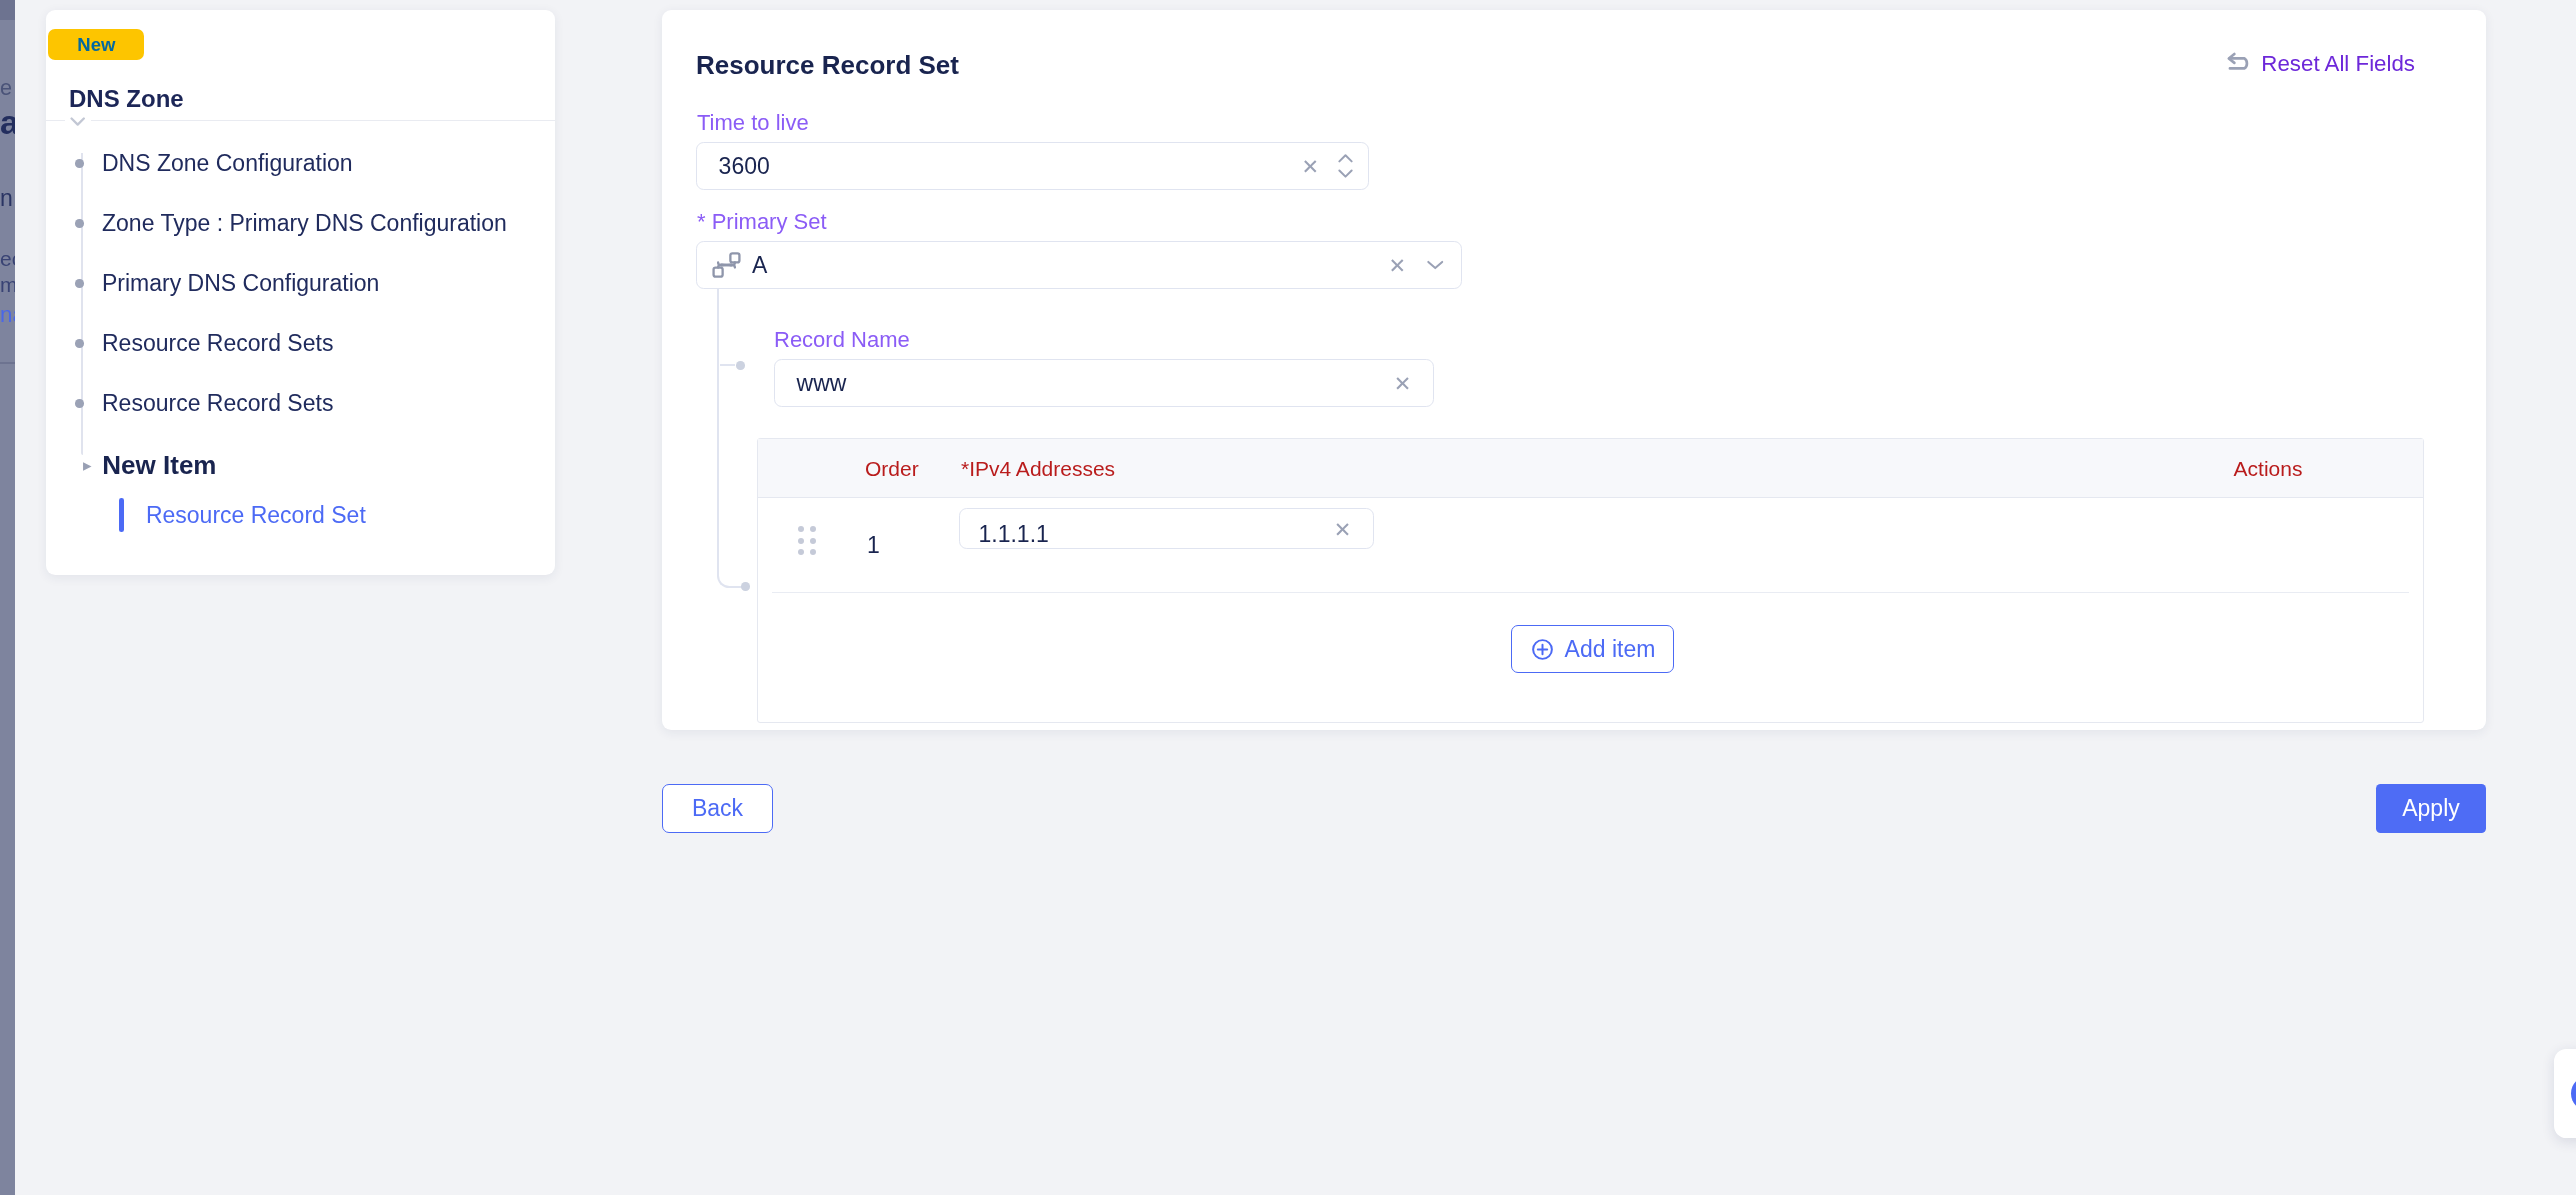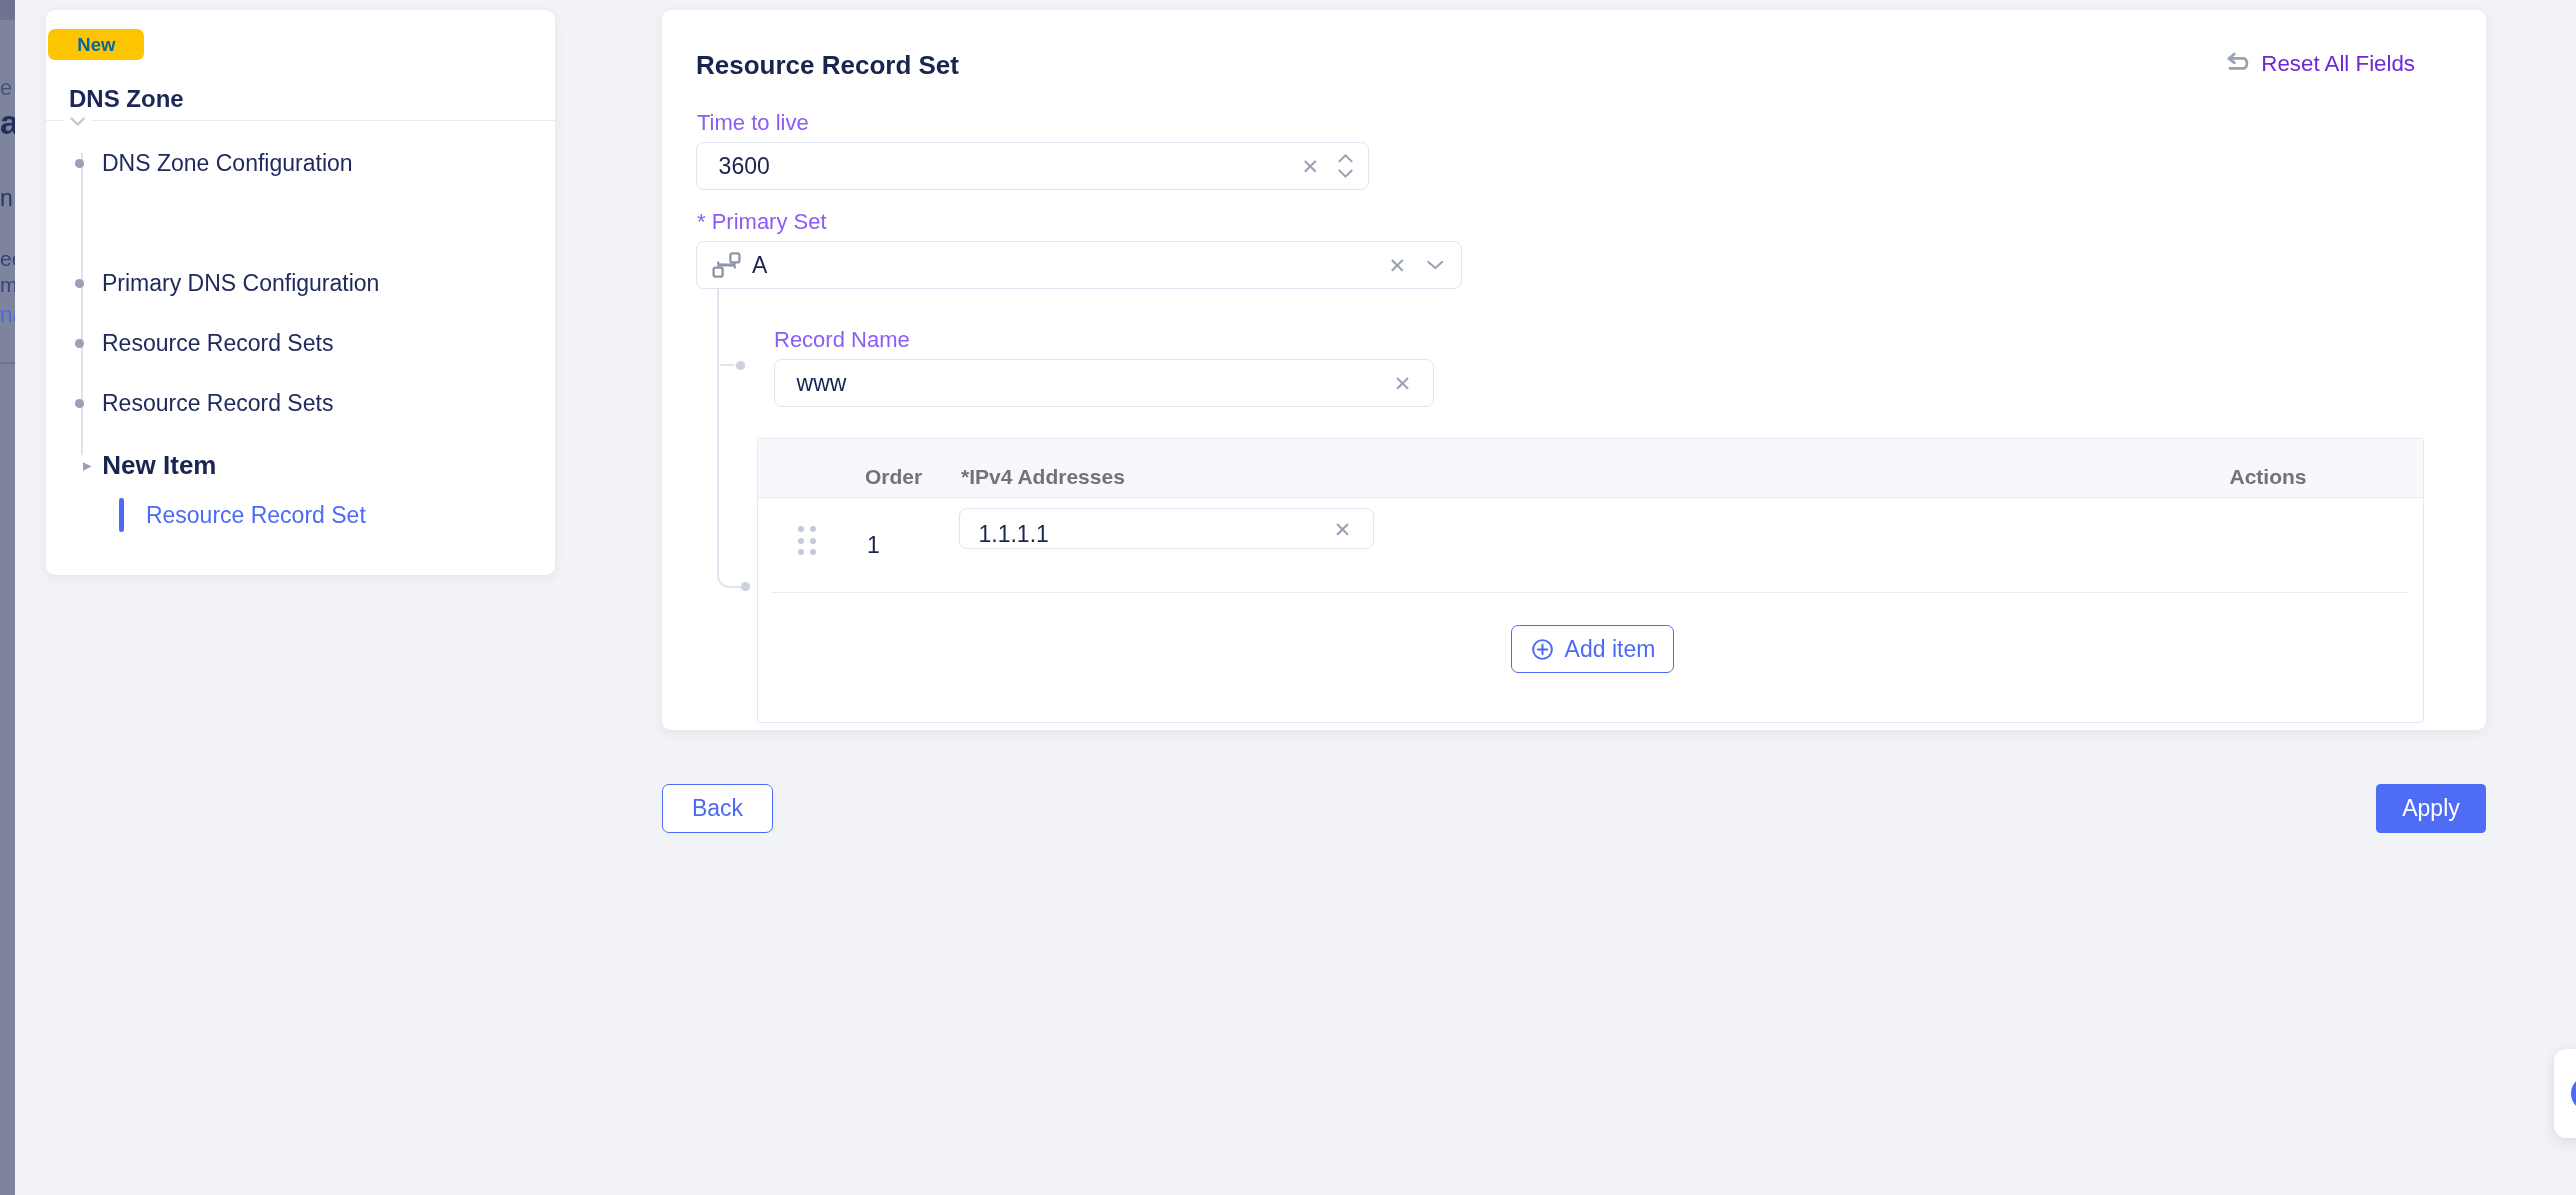--- a/index.html
+++ b/index.html
@@ -75,21 +75,21 @@
   .conn-v { position:absolute; left:55px; top:279px; width:2.3px; height:285px; background:#e0e4f0; }
   .conn-corner { position:absolute; left:55px; top:559px; width:26px; height:18.5px;
     border-left:2.3px solid #e0e4f0; border-bottom:2.3px solid #e0e4f0; border-bottom-left-radius:12.3px; }
   .conn-h1 { position:absolute; left:58px; top:354px; width:15.4px; height:2.3px; background:#e0e4f0; }
   .conn-dot { position:absolute; width:8.5px; height:8.5px; border-radius:50%; background:#ccd2e0; }
 
   
   .rtable { position:absolute; left:95px; top:428px; width:1667px; height:285px;
     border:1.5px solid #e5e8f0; border-radius:3.1px; background:#ffffff; }
   .thead { position:relative; height:59px; background:#f7f8fb; border-bottom:1.5px solid #e5e8f0; }
-  .th { position:absolute; top:8px; height:59px; line-height:59px; font-size:21px; font-weight:bold; color:#737373; white-space:nowrap; }
+  .th { position:absolute; top:0; height:59px; line-height:59px; font-size:21px; font-weight:normal; color:#b91c1c; white-space:nowrap; }
   .trow { position:relative; height:95px; }
   .trow-divider { position:absolute; left:14px; right:14px; bottom:0; border-bottom:1.5px solid #e9ecf3; }
   .draghandle { position:absolute; left:40px; top:28px; display:grid; grid-template-columns:6.2px 6.2px; grid-gap:5.4px; cursor:grab; }
   .draghandle span { width:6.2px; height:6.2px; border-radius:50%; background:#c5cad8; }
   .ordernum { position:absolute; left:109px; top:0; height:95px; line-height:95px; font-size:23px; color:#19244f; }
   .add-btn { position:absolute; left:753px; top:186px; width:163px; height:48px;
     border:1.9px solid #4c6af5; border-radius:7px; background:#ffffff;
     display:flex; align-items:center; justify-content:center; gap:10px;
     color:#4c6af5; font-size:23px; cursor:pointer; }
 
@@ -129,20 +129,24 @@
     <svg width="15.4" height="9.2" viewBox="0 0 20 12">
         <polyline points="2,2 10,10 18,2" fill="none" stroke="#c2c7d4" stroke-width="3" stroke-linecap="round" stroke-linejoin="round"></polyline>
       </svg>
   </div>
 
   <div class="timeline-line"></div>
 
   <div class="sb-item" style="top:138px;">
     <span class="sb-dot"></span>
     <span class="sb-label">DNS Zone Configuration</span>
+  </div>
+  <div class="sb-item" style="top:198px;">
+    <span class="sb-dot"></span>
+    <span class="sb-label">Zone Type : Primary DNS Configuration</span>
   </div>
   <div class="sb-item" style="top:258px;">
     <span class="sb-dot"></span>
     <span class="sb-label">Primary DNS Configuration</span>
   </div>
   <div class="sb-item" style="top:318px;">
     <span class="sb-dot"></span>
     <span class="sb-label">Resource Record Sets</span>
   </div>
   <div class="sb-item" style="top:378px;">

